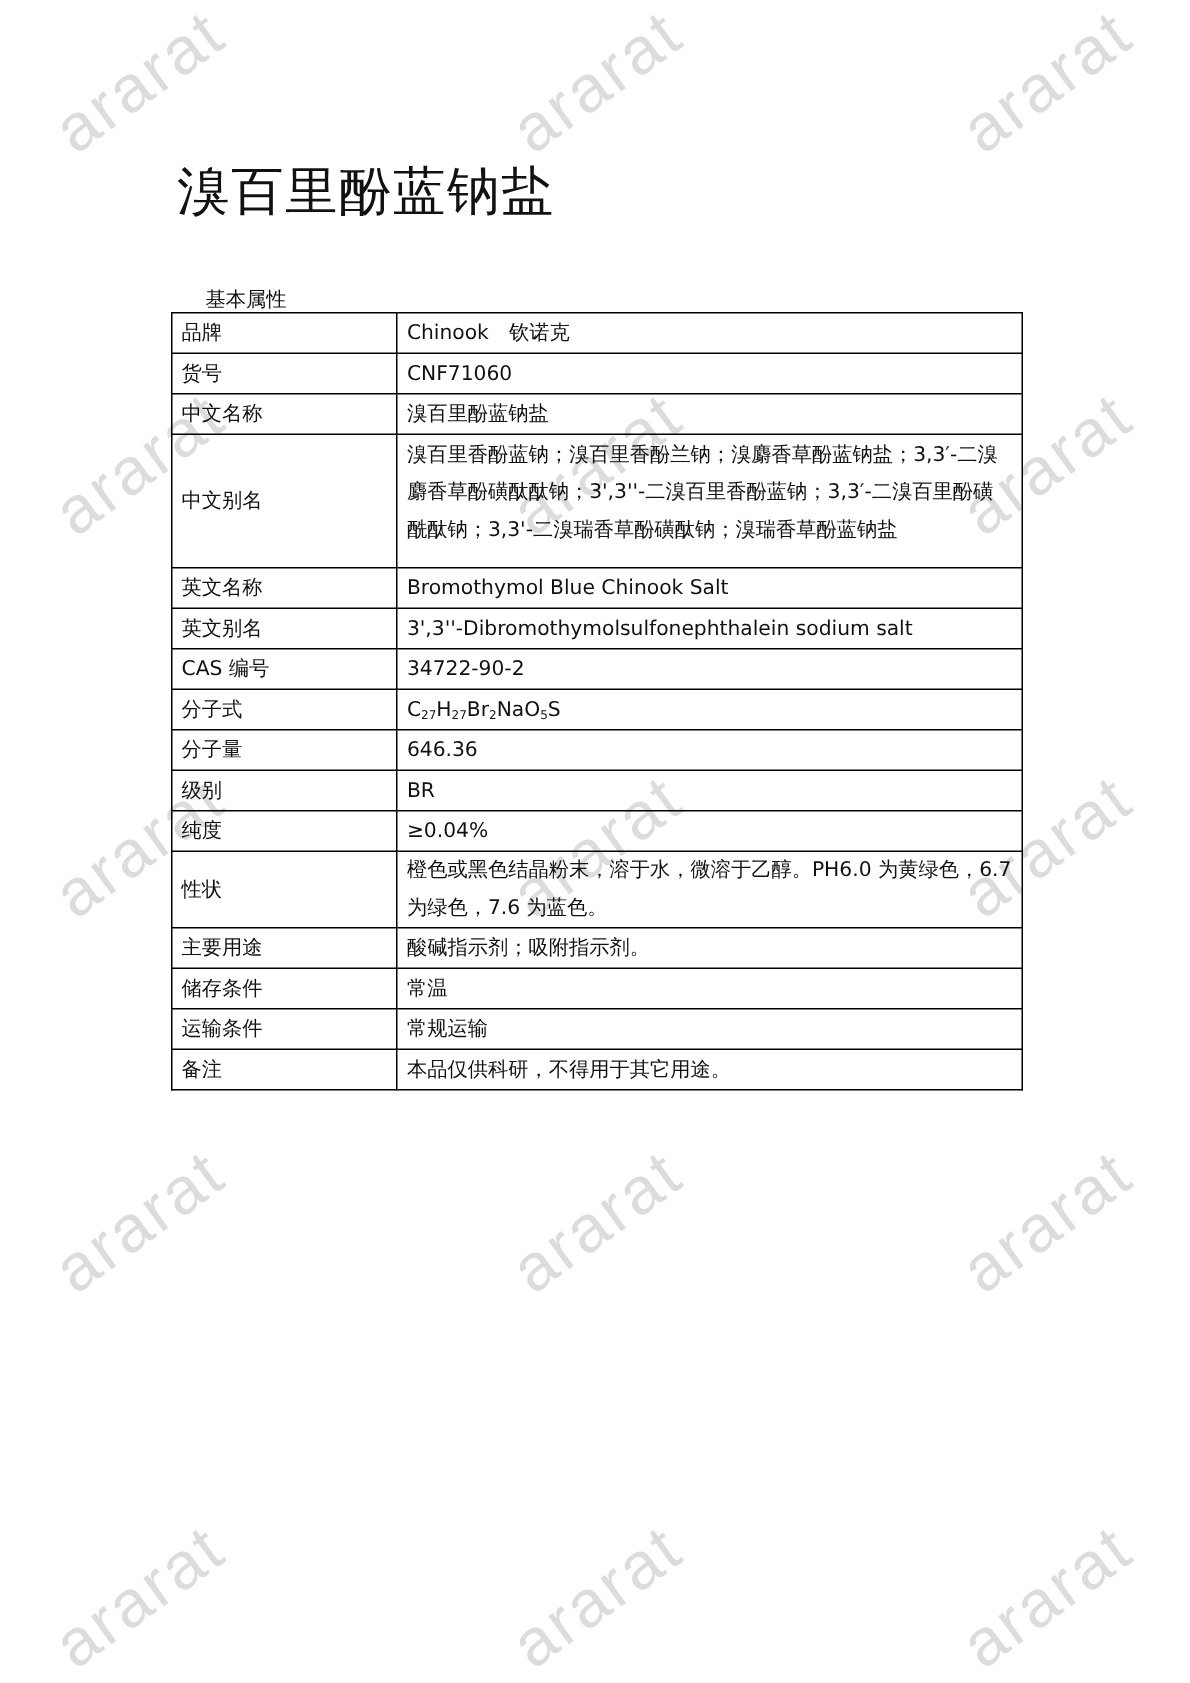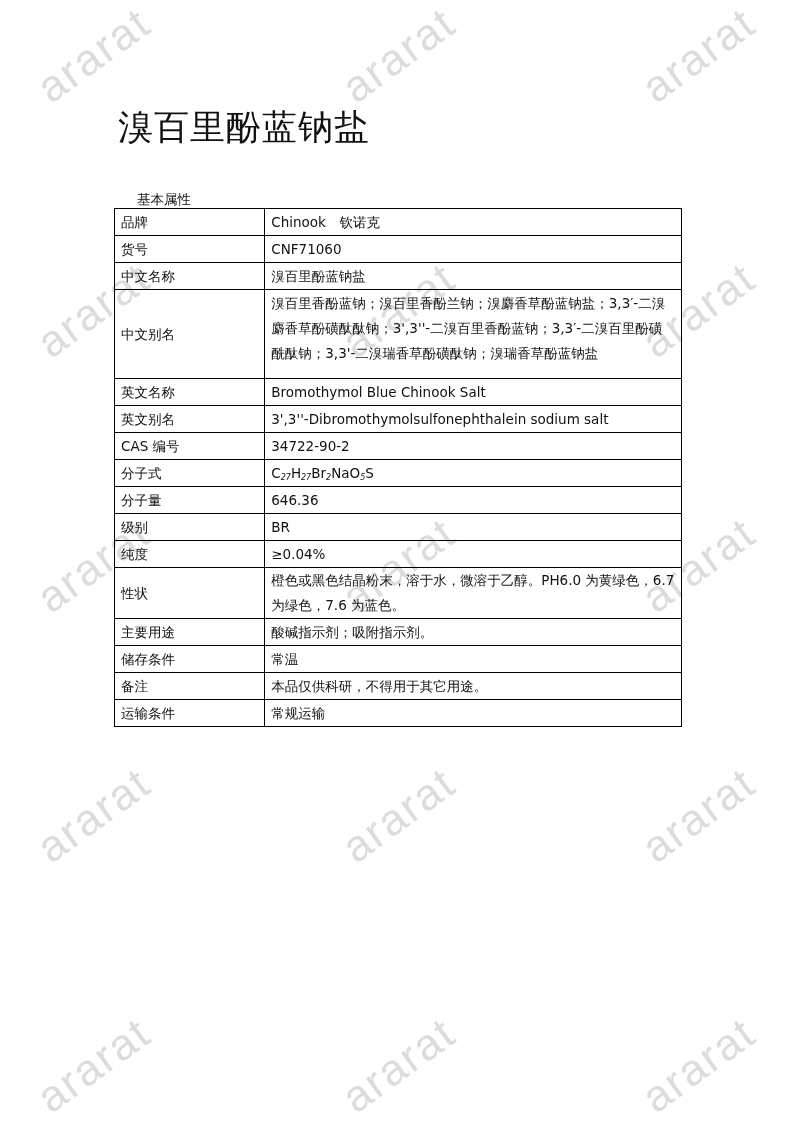--- a/index.html
+++ b/index.html
@@ -43,21 +43,21 @@
       border: 1px solid #000;
       padding: 0 6px;
       vertical-align: middle;
       line-height: 25px;
     }
     table.props td.k { width: 137px; border-radius: 12px; }
     table.props td.v { width: 403px; }
     table.props tr { height: 27px; }
     table.props tr.tall3 td.v { line-height: 25px; padding-top: 1px; padding-bottom: 12px; }
     table.props tr.tall2 td.v { line-height: 25px; }
-    sub { font-size: 8px; vertical-align: -2px; line-height: 0; font-style: italic; }
+    sub { font-size: 8px; vertical-align: -2px; line-height: 0; }
   </style>
 </head>
 <body>
 
 <div id="watermarks">
     <div class="watermark" style="left: 30px; top: 30px; color: rgb(220, 220, 220);">ararat</div>
     <div class="watermark" style="left: 335px; top: 30px; color: rgb(220, 220, 220);">ararat</div>
     <div class="watermark" style="left: 635px; top: 30px; color: rgb(220, 220, 220);">ararat</div>
     <div class="watermark" style="left: 30px; top: 285px; color: rgb(220, 220, 220);">ararat</div>
     <div class="watermark" style="left: 335px; top: 285px; color: rgb(220, 220, 220);">ararat</div>
@@ -128,21 +128,21 @@
     </tr>
     <tr>
       <td class="k">主要用途</td>
       <td class="v">酸碱指示剂；吸附指示剂。</td>
     </tr>
     <tr>
       <td class="k">储存条件</td>
       <td class="v">常温</td>
     </tr>
     <tr>
+      <td class="k">运输条件</td>
+      <td class="v">常规运输</td>
+    </tr>
+    <tr>
       <td class="k">备注</td>
       <td class="v">本品仅供科研，不得用于其它用途。</td>
-    </tr>
-    <tr>
-      <td class="k">运输条件</td>
-      <td class="v">常规运输</td>
     </tr>
   </tbody>
 </table>
 
 </body></html>

